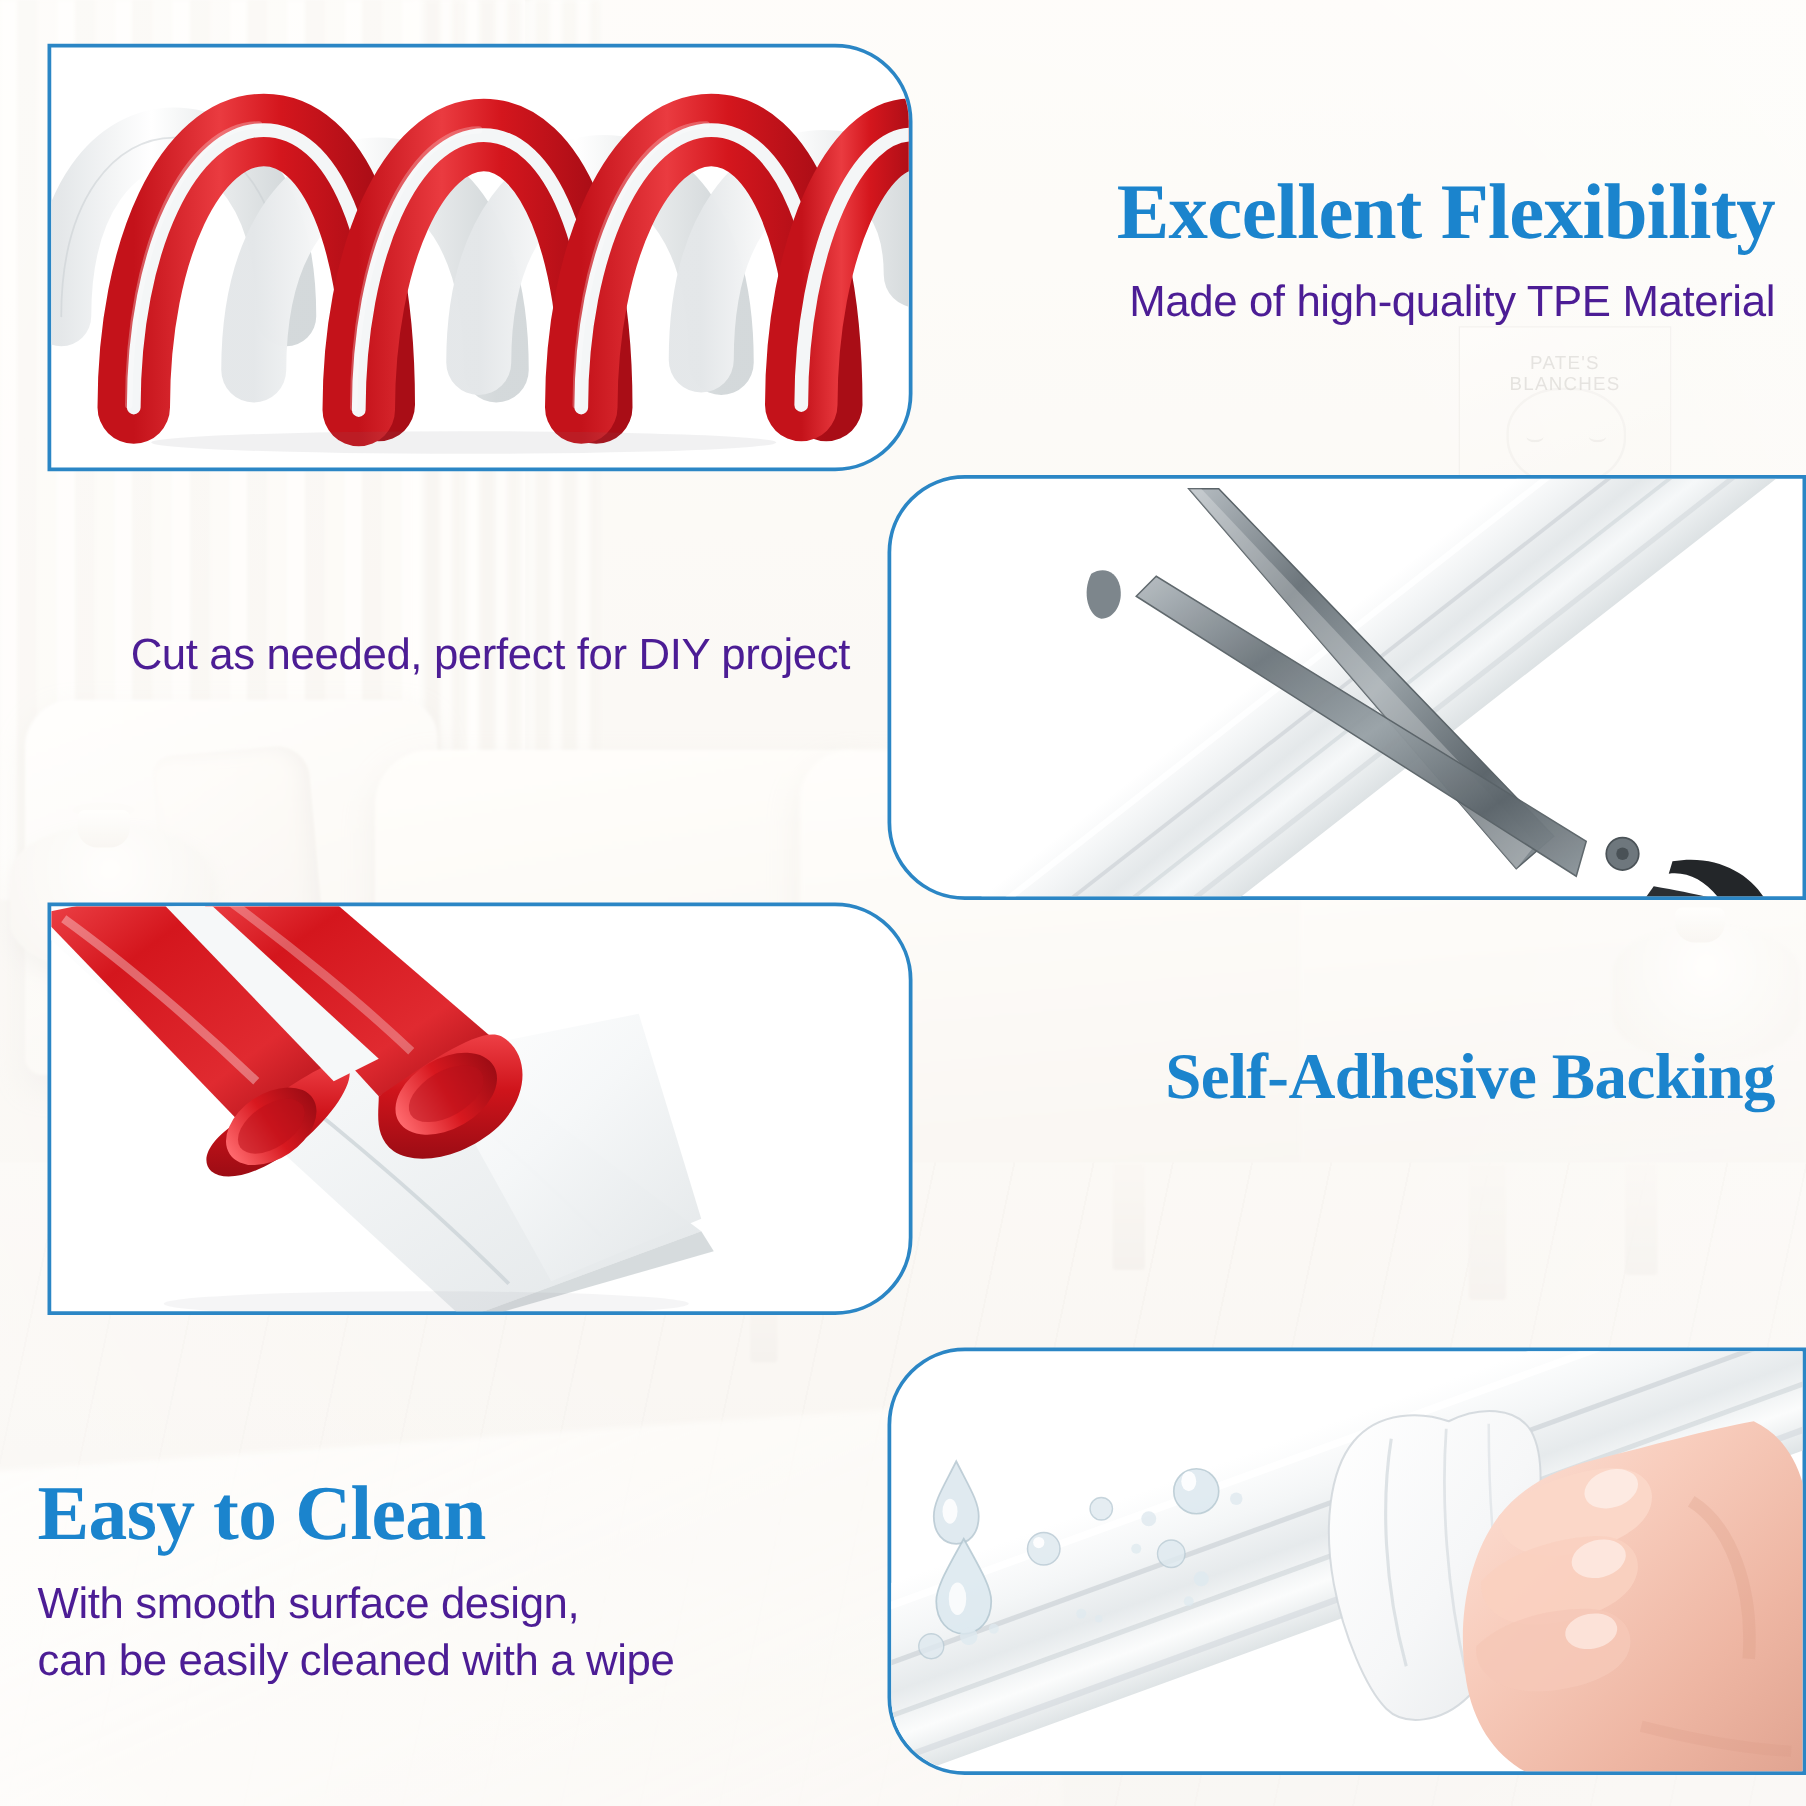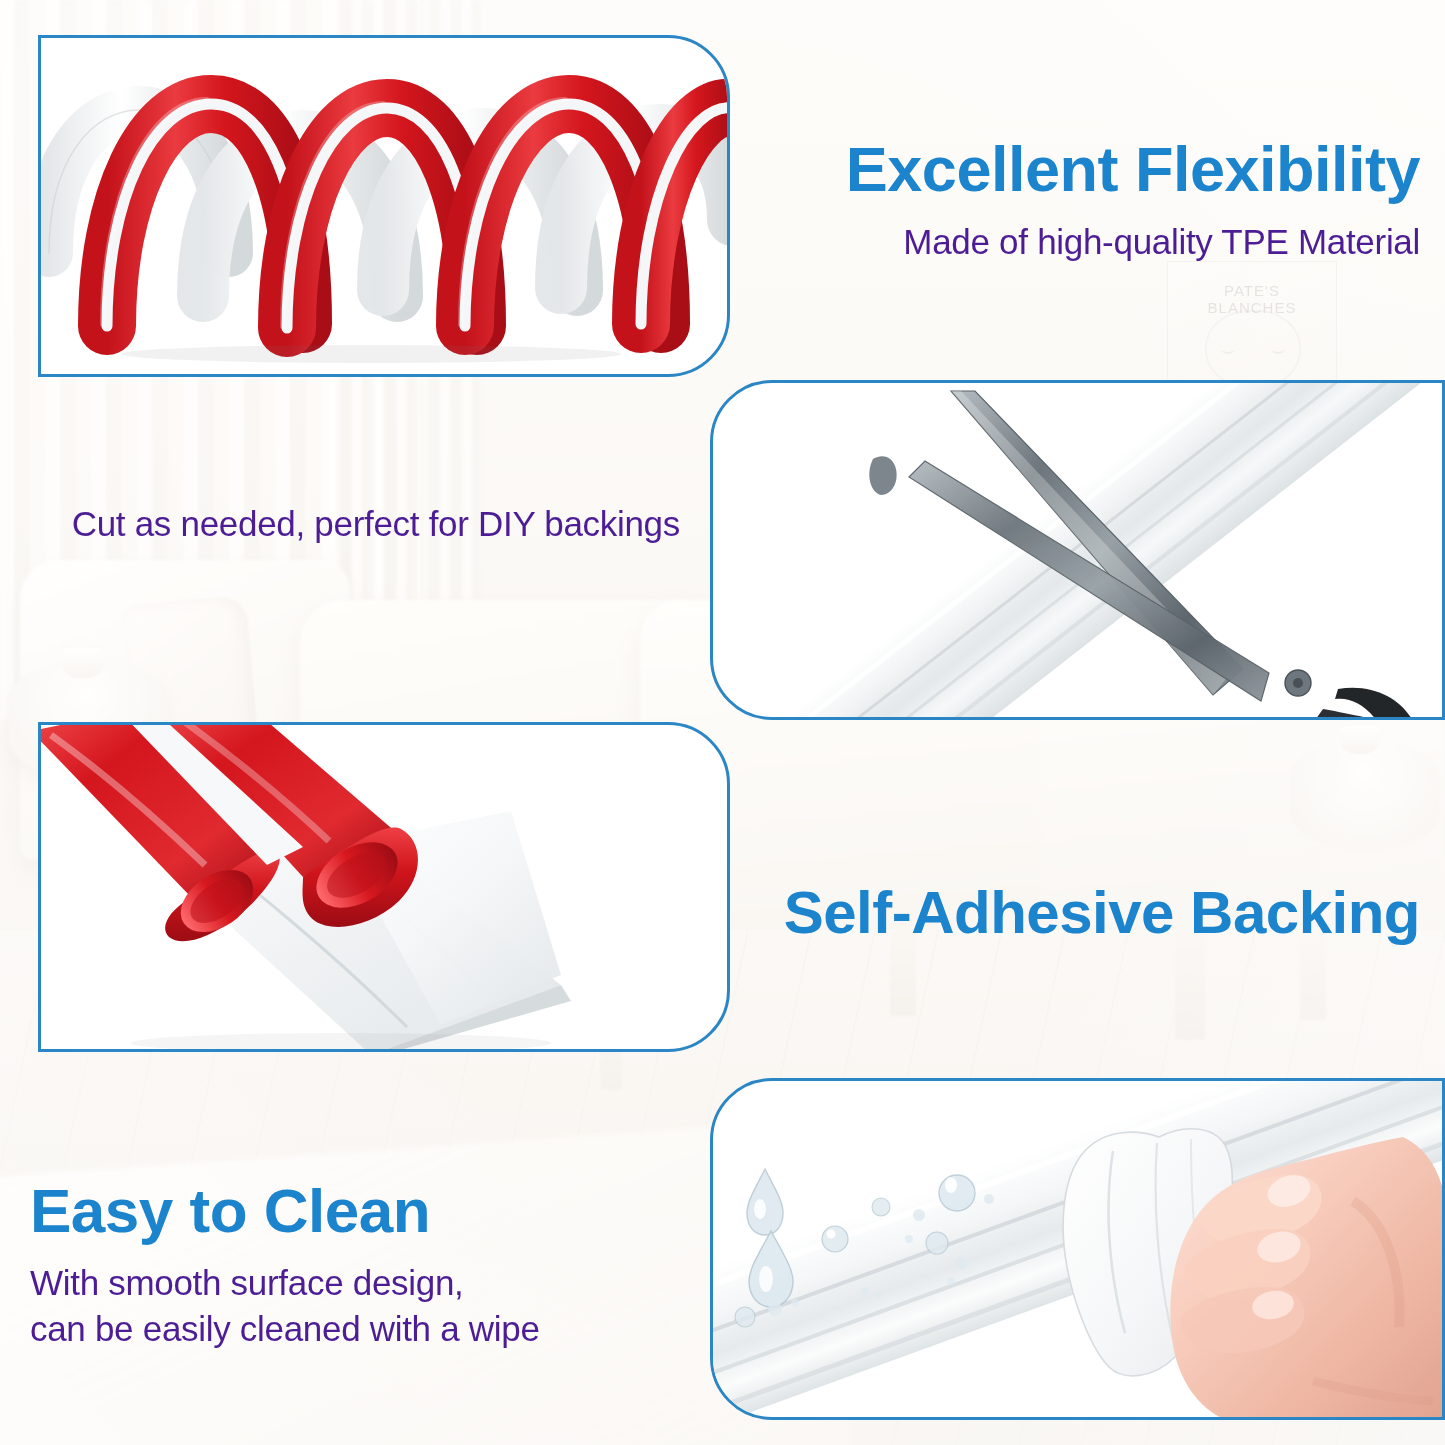--- a/index.html
+++ b/index.html
@@ -110,38 +110,38 @@
       border-radius:62px 0 0 62px;}
   .p3{left:38px;top:722px;width:692px;height:330px;
       border-radius:0 62px 62px 0;}
   .p4{left:710px;top:1078px;width:735px;height:342px;
       border-radius:62px 0 0 62px;}
   .panel-inner{position:absolute;inset:0;overflow:hidden;}
 
   
   .txt{position:absolute;}
   .headline{
-    font-family:Liberation Sans, sans-serif;
+    font-family:Liberation Serif, serif;
     font-weight:bold;color:#1b84cd;line-height:1.0;
     letter-spacing:-0.5px;white-space:nowrap;
   }
   .sub{
     font-family:"Liberation Sans", sans-serif;
     color:#4c1d95;line-height:1.30;font-weight:normal;
   }
   .t1{left:760px;top:138px;width:660px;text-align:right;}
   .t1 .headline{font-size:63px;}
   .t1 .sub{font-size:35px;margin-top:18px;letter-spacing:-0.3px;}
 
   .t2{left:30px;top:484px;width:650px;text-align:right;}
   .t2 .headline{font-size:62px;}
   .t2 .sub{font-size:35px;margin-top:17px;letter-spacing:-0.3px;}
 
   .t3{left:760px;top:836px;width:660px;text-align:right;}
-  .t3 .headline{font-size:60px;margin-top:47px;}
+  .t3 .headline{font-size:52px;}
   .t3 .sub{font-size:35px;margin-top:18px;letter-spacing:-0.3px;}
 
   .t4{left:30px;top:1180px;width:650px;text-align:left;}
   .t4 .headline{font-size:62px;}
   .t4 .sub{font-size:35px;margin-top:18px;letter-spacing:-0.3px;}
   .sub-line{display:block;}
 </style>
 </head>
 <body>
 
@@ -451,21 +451,21 @@
 
   <div class="txt t1">
     <div class="headline">Excellent Flexibility</div>
     <div class="sub">
       <span class="sub-line">Made of high-quality TPE Material</span>
     </div>
   </div>
 
   <div class="txt t2">
     <div class="sub">
-      <span class="sub-line">Cut as needed, perfect for DIY backings</span>
+      <span class="sub-line">Cut as needed, perfect for DIY project</span>
     </div>
   </div>
 
   <div class="txt t3">
     <div class="headline">Self-Adhesive Backing</div>
   </div>
 
   <div class="txt t4">
     <div class="headline">Easy to Clean</div>
     <div class="sub">

